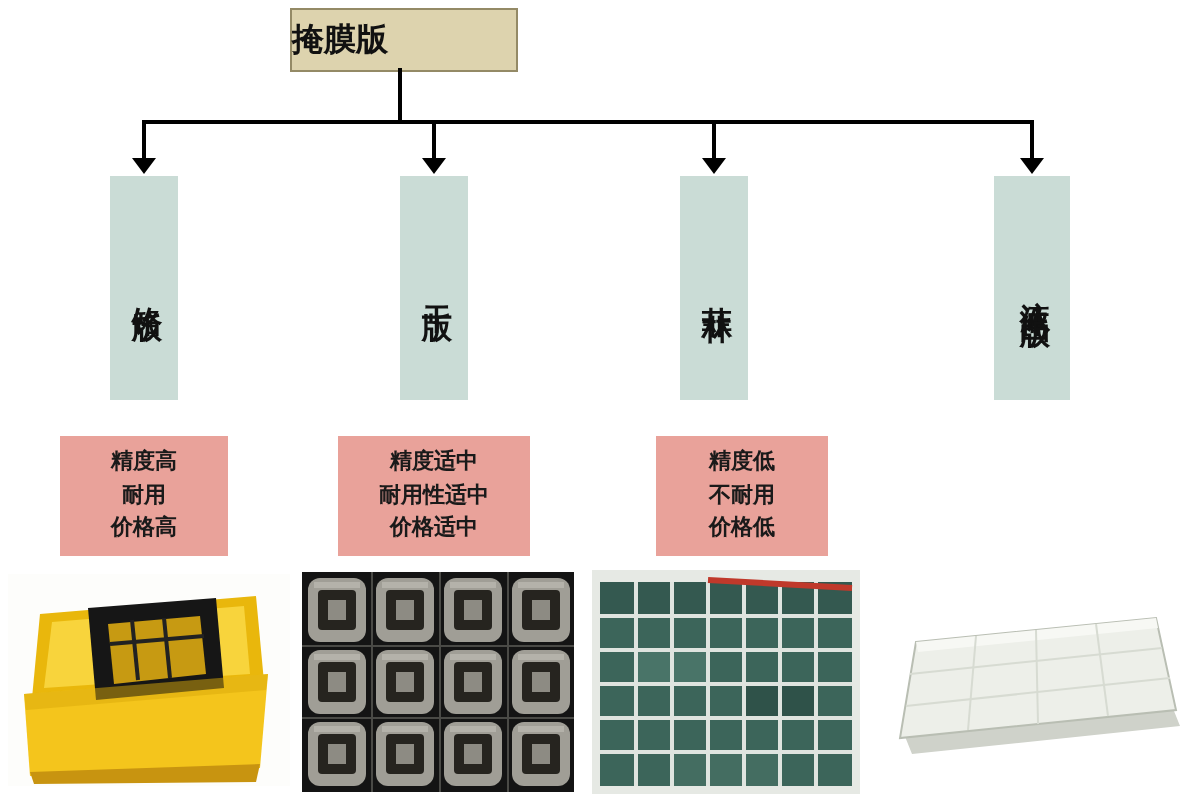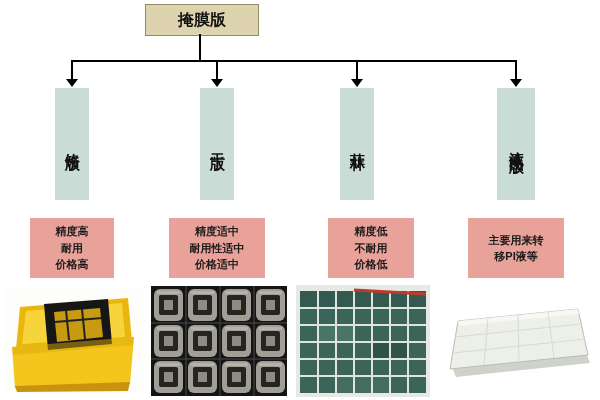--- a/index.html
+++ b/index.html
@@ -3,21 +3,21 @@
 <meta charset="utf-8">
 <style>
   html,body{margin:0;padding:0;}
   body{font-family:"Liberation Sans", sans-serif; background:#fff;}
   .canvas{position:relative;width:600px;height:400px;background:#fff;overflow:hidden;}
 
   .root-box{
     position:absolute;left:145px;top:4px;width:112px;height:30px;
     background:var(--root-box,#ddd3ae);
     border:1px solid #948a66;
-    display:flex;align-items:center;justify-content:center;
+    display:flex;align-items:center;justify-content:flex-start;
     font-weight:bold;font-size:16px;color:#111;
   }
 
   .vline,.hline{position:absolute;background:var(--line,#000);}
   .arrowhead{
     position:absolute;width:0;height:0;
     border-left:6px solid transparent;border-right:6px solid transparent;
     border-top:8px solid var(--line,#000);
   }
 
@@ -84,24 +84,20 @@
   </div>
   <div class="desc-box" style="left:169px;width:96px;">
     <span>精度适中
 耐用性适中
 价格适中</span>
   </div>
   <div class="desc-box" style="left:328px;width:86px;">
     <span>精度低
 不耐用
 价格低</span>
-  </div>
-  <div class="desc-box" style="left:468px;width:96px;">
-    <span>主要用来转
-移PI液等</span>
   </div>
 
   <div class="photo" style="left:4px;top:287px;width:141px;height:106px;">
     <svg viewBox="0 0 141 106" preserveAspectRatio="none">
       <rect width="141" height="106" fill="#fdfdfb"></rect>
       <polygon points="16,20 124,11 128,54 12,62" fill="#e9b70c"></polygon>
       <polygon points="8,60 130,50 126,97 11,101" fill="#f4c51c"></polygon>
       <polygon points="22,24 118,16 121,50 18,57" fill="#f8d43c"></polygon>
       <polygon points="40,17 104,12 108,57 44,63" fill="#161616"></polygon>
       <polygon points="50,25 96,21 99,50 53,55" fill="#c79a12"></polygon>

